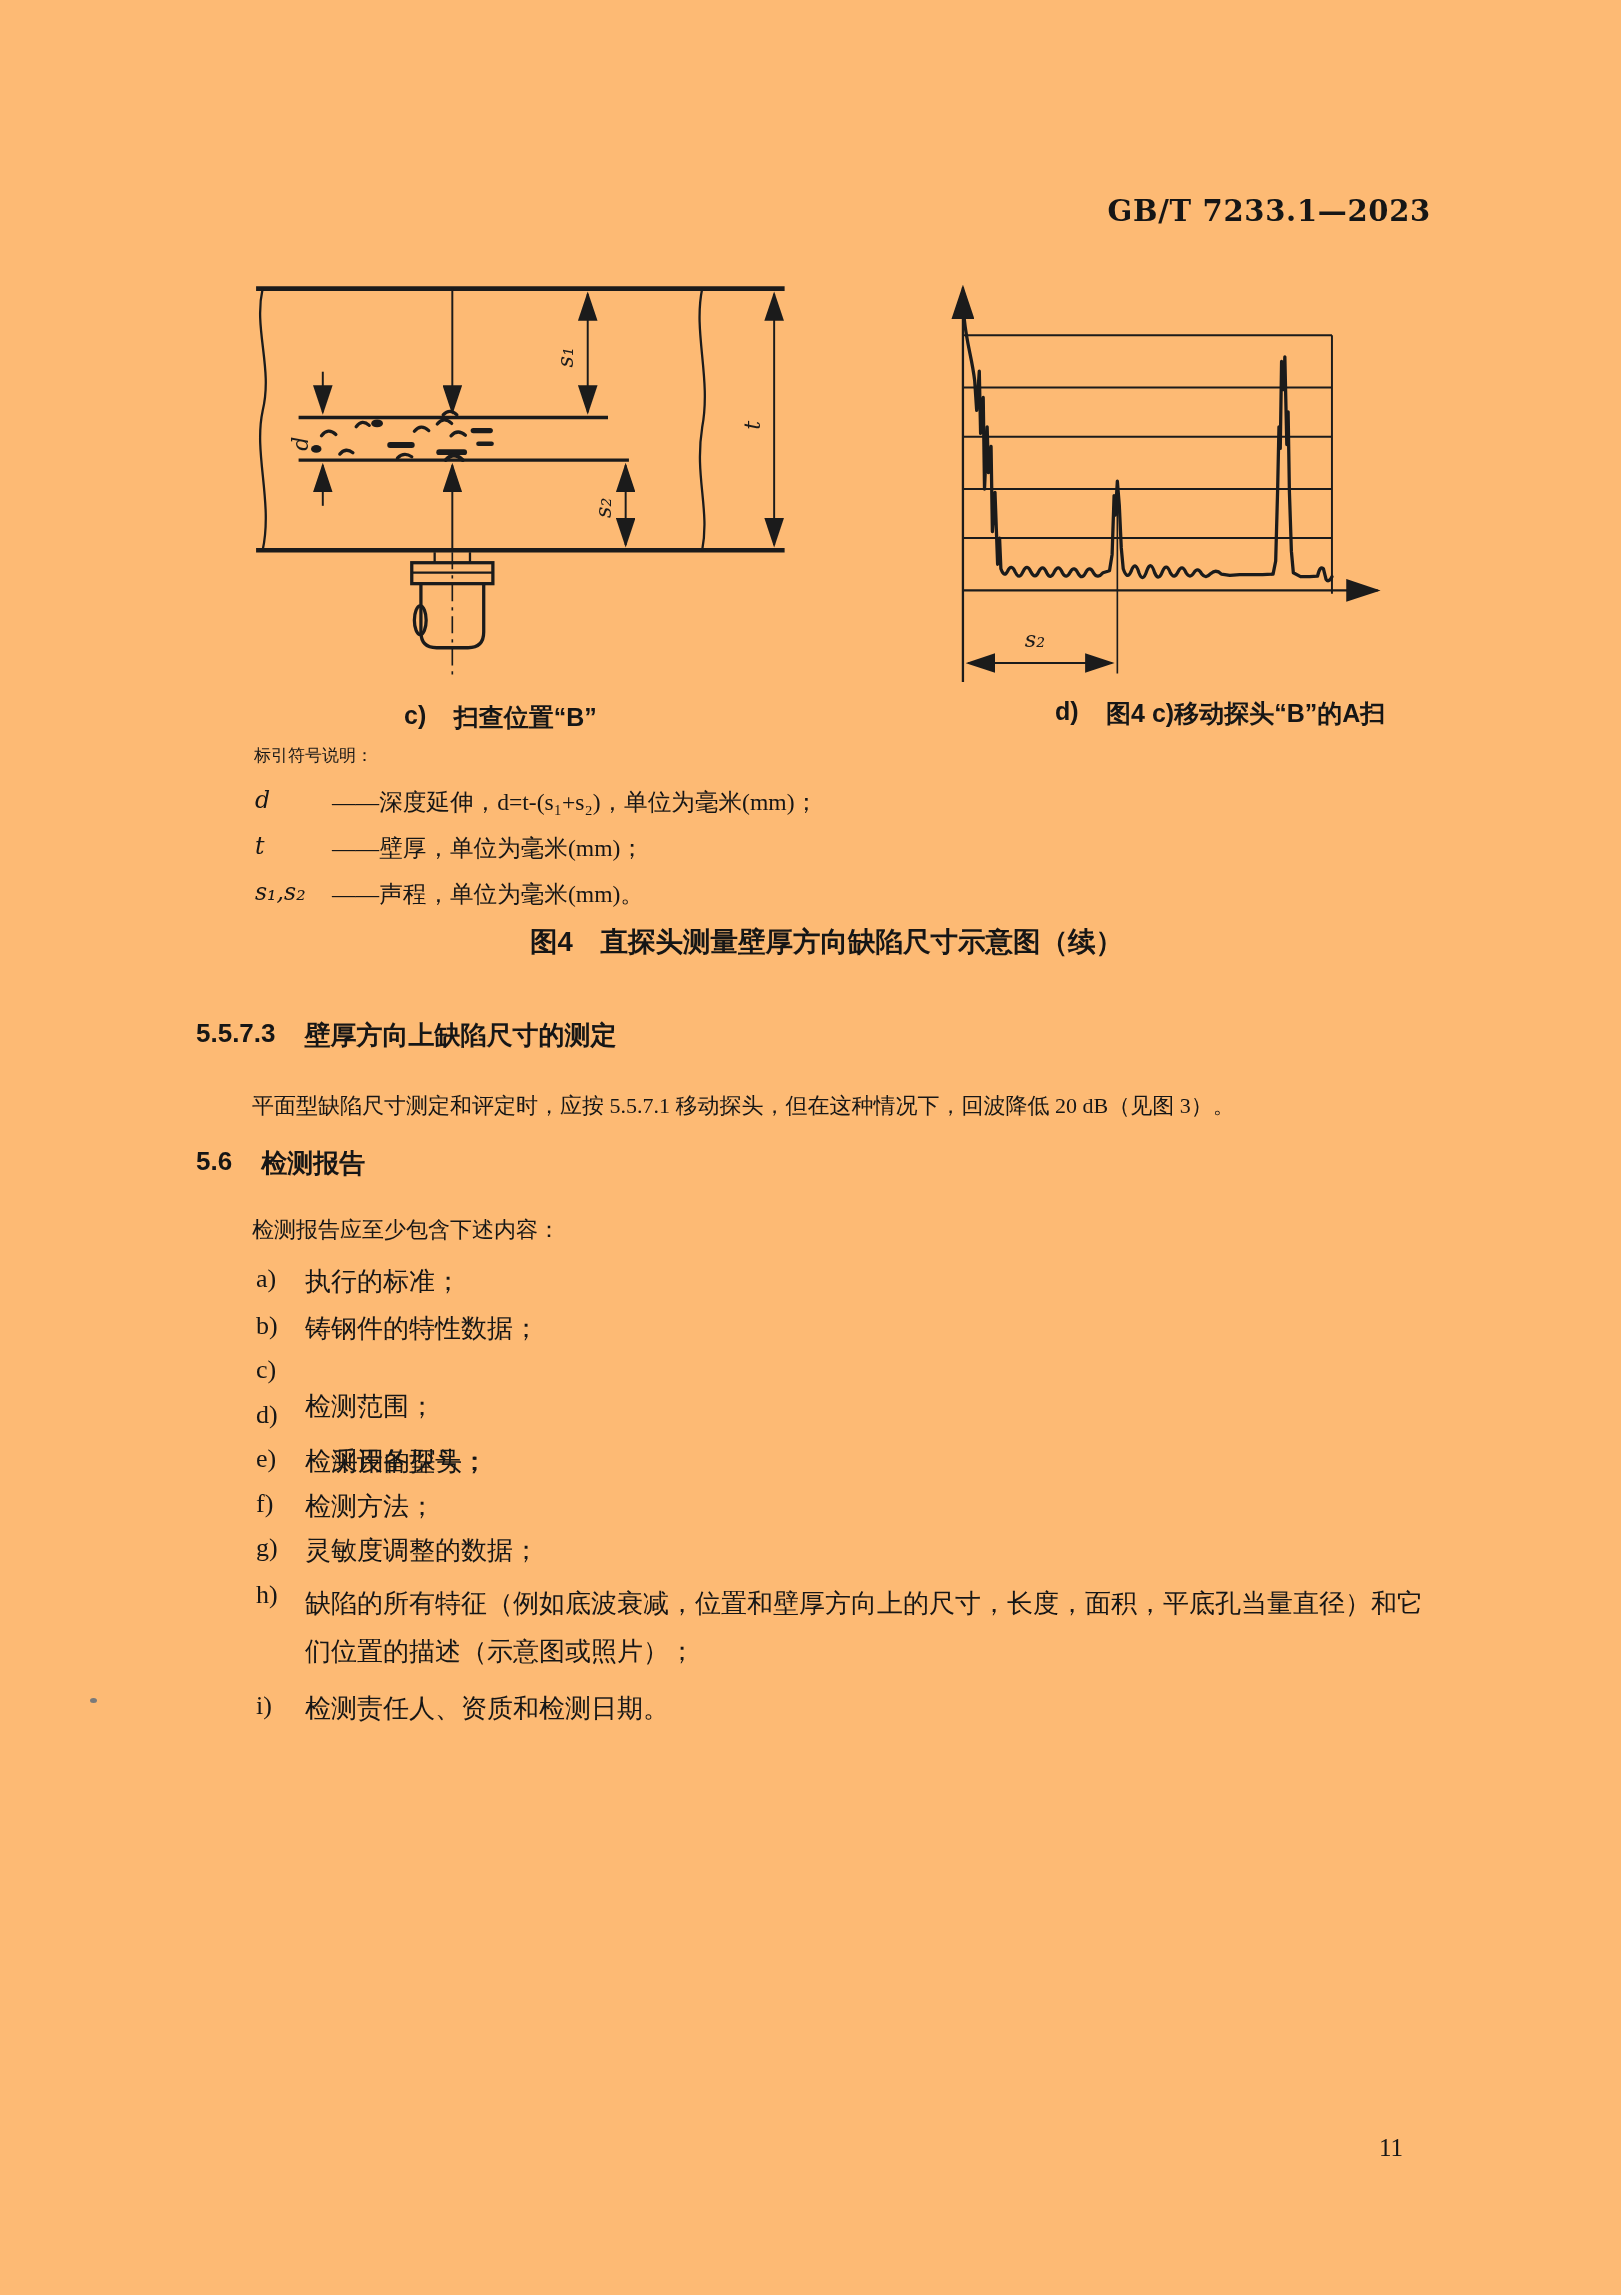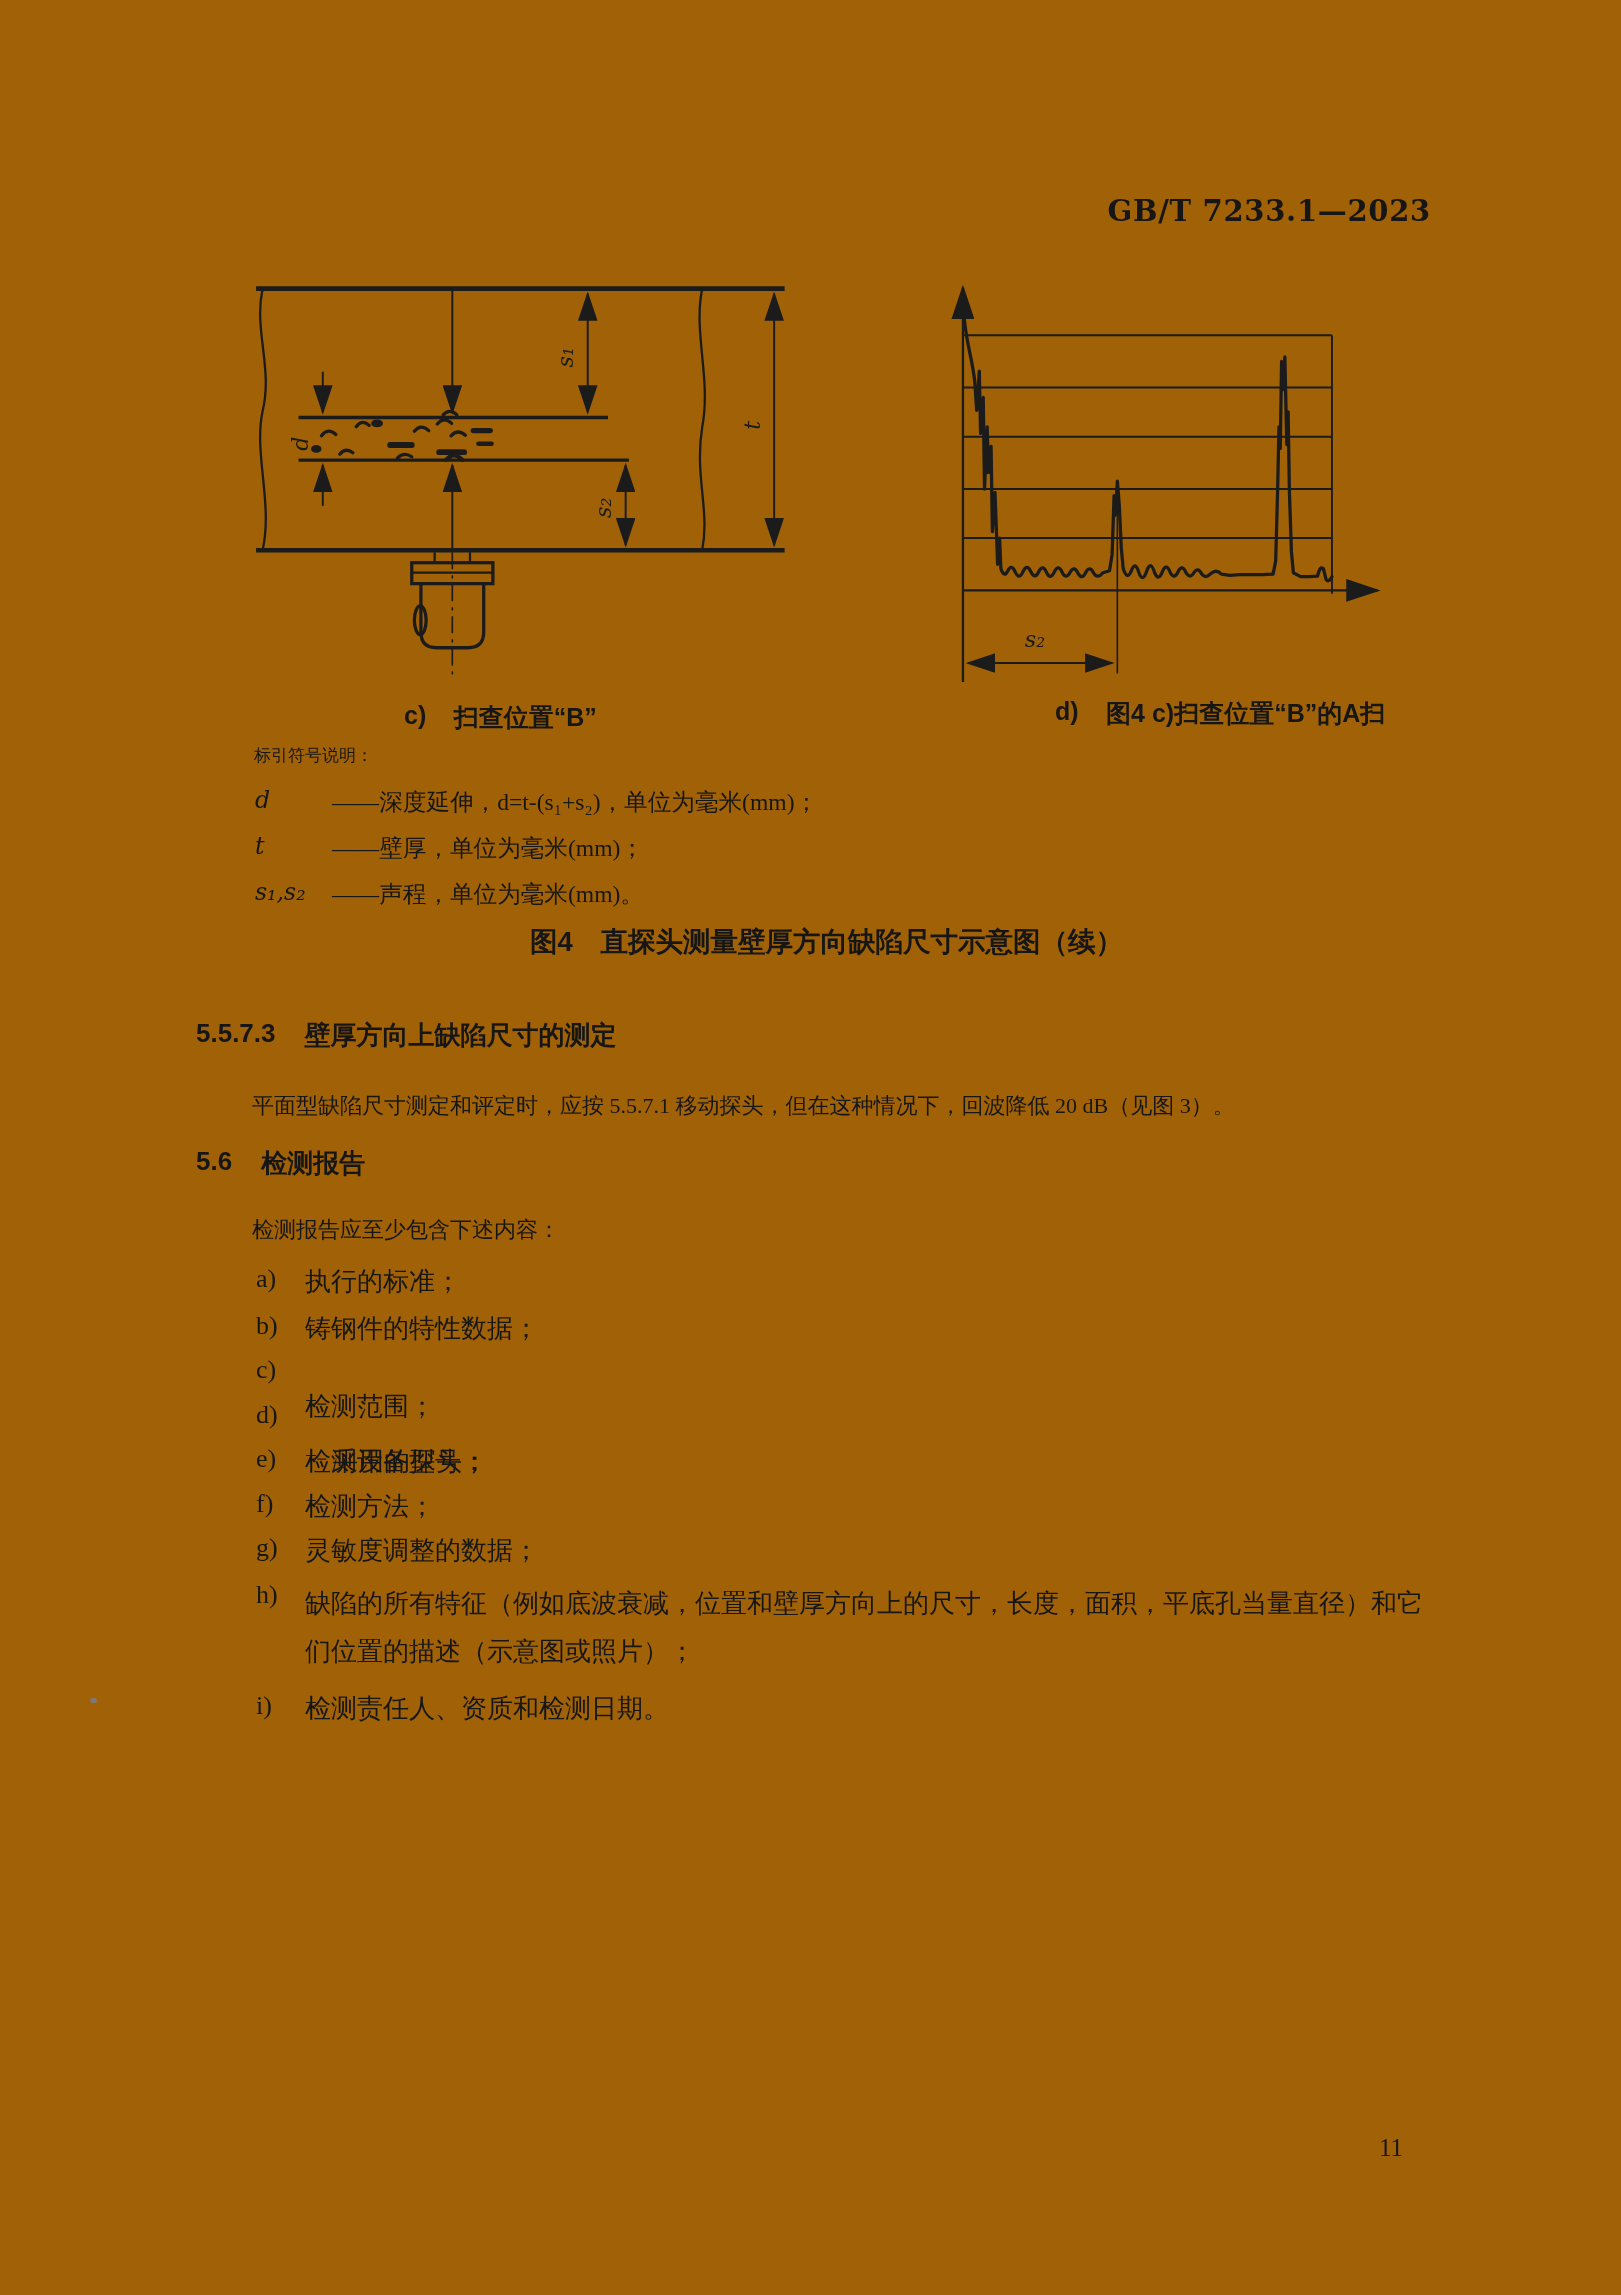--- a/index.html
+++ b/index.html
@@ -1,19 +1,19 @@
 <!DOCTYPE html>
 <html style="font-size:10.5px"><head>
 <meta charset="utf-8">
 <style>
   html,body{margin:0;padding:0;background:#e8e8e8;}
   .page{
     position:relative;
     width:1622px;height:2295px;
-    background:#a16207;
+    background:#fdba74;
     font-family:"Liberation Serif", serif;
     color:#161616;
     overflow:hidden;
   }
   .abs{position:absolute;}
   
   .std-no{
     font-family:"DejaVu Serif", serif;
     font-weight:700;
     font-size:29px;
@@ -166,21 +166,21 @@
     <path class="ln" d="M40,596 L260,596" stroke-width="3" marker-start="url(#ahR)" marker-end="url(#ahR)"></path>
     <text class="lbl" x="142" y="572" text-anchor="middle">s₂</text>
   </svg>
 
   <div class="abs subcap" style="left:404px;top:701px;">
     <span>c)</span>
     <span>扫查位置“B”</span>
   </div>
   <div class="abs subcap" style="left:1055px;top:697px;">
     <span>d)</span>
-    <span>图4 c)扫查位置“B”的A扫</span>
+    <span>图4 c)移动探头“B”的A扫</span>
   </div>
 
   <div class="abs legend-title" style="left:254px;top:744px;">标引符号说明：</div>
 
   <div class="abs legend-row" style="left:255px;top:786px;">
     <span class="legend-sym">d</span>
     <span>——深度延伸，d=t-(s₁+s₂)，单位为毫米(mm)；</span>
   </div>
   <div class="abs legend-row" style="left:255px;top:832px;">
     <span class="legend-sym">t</span>

